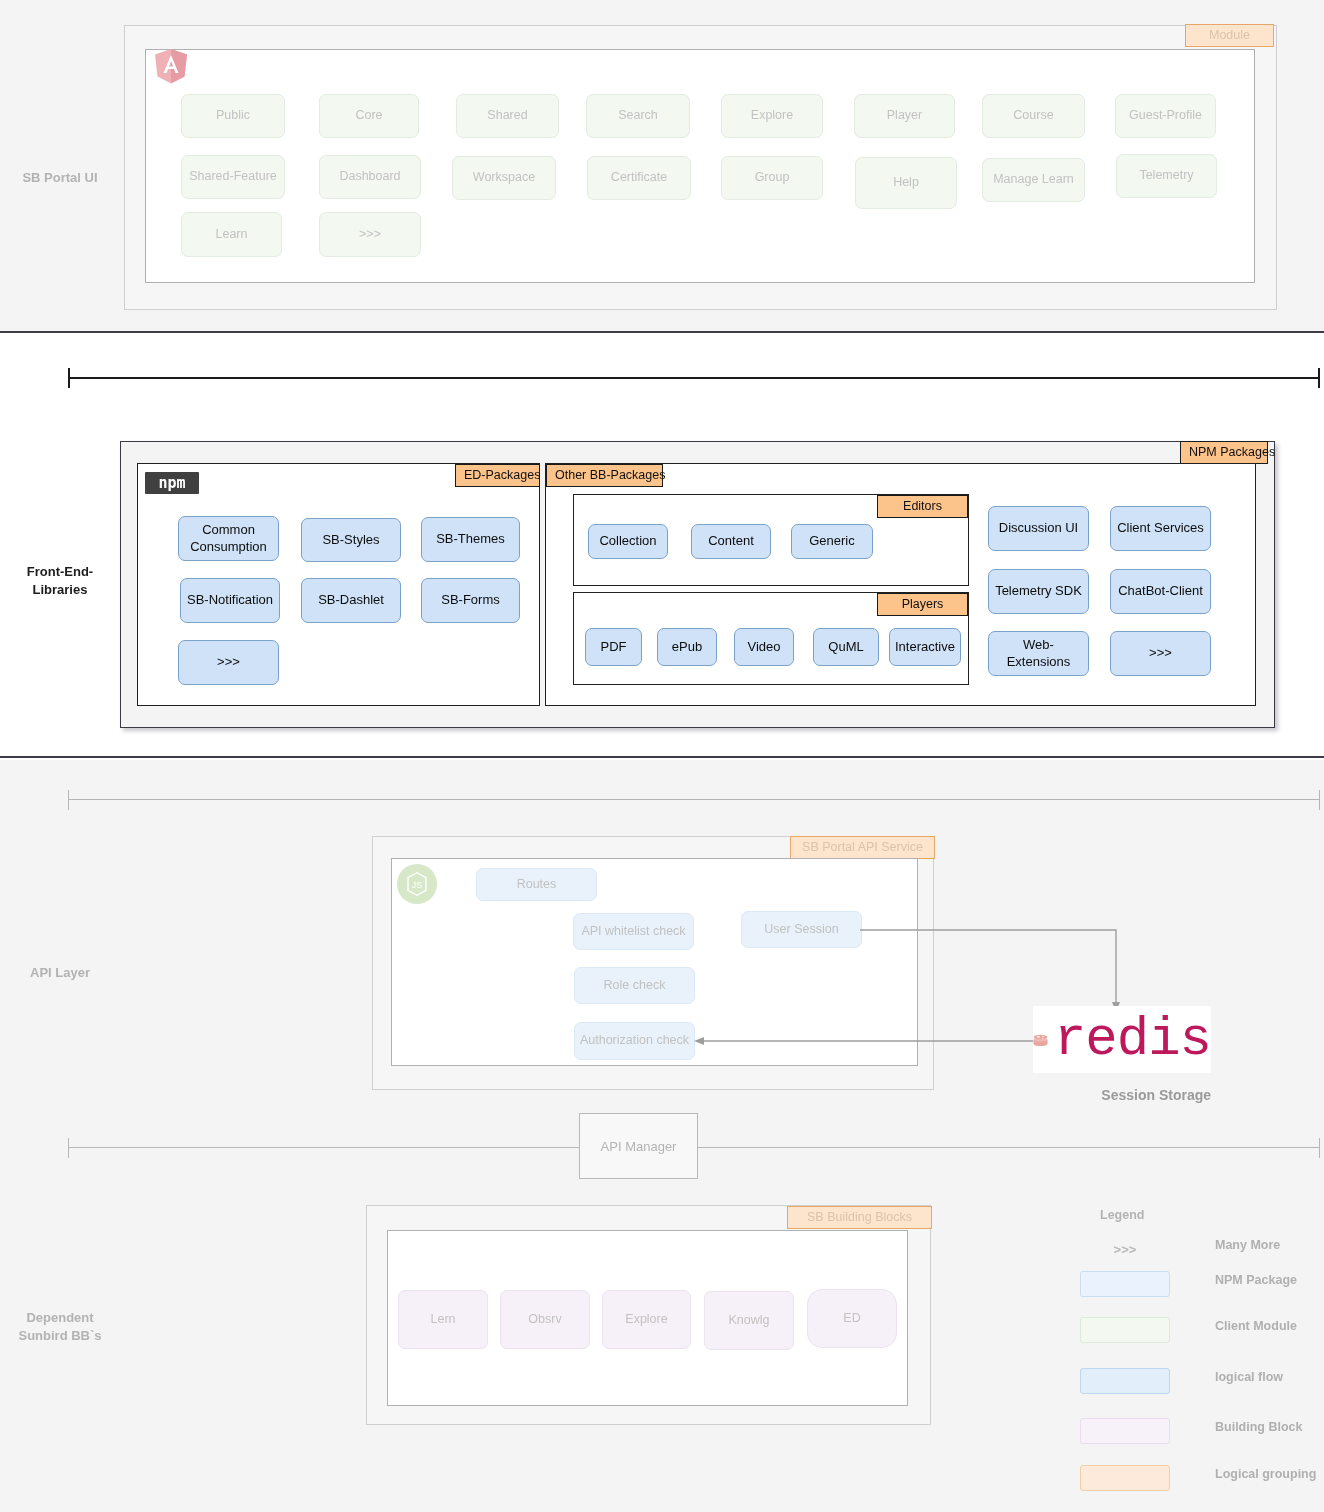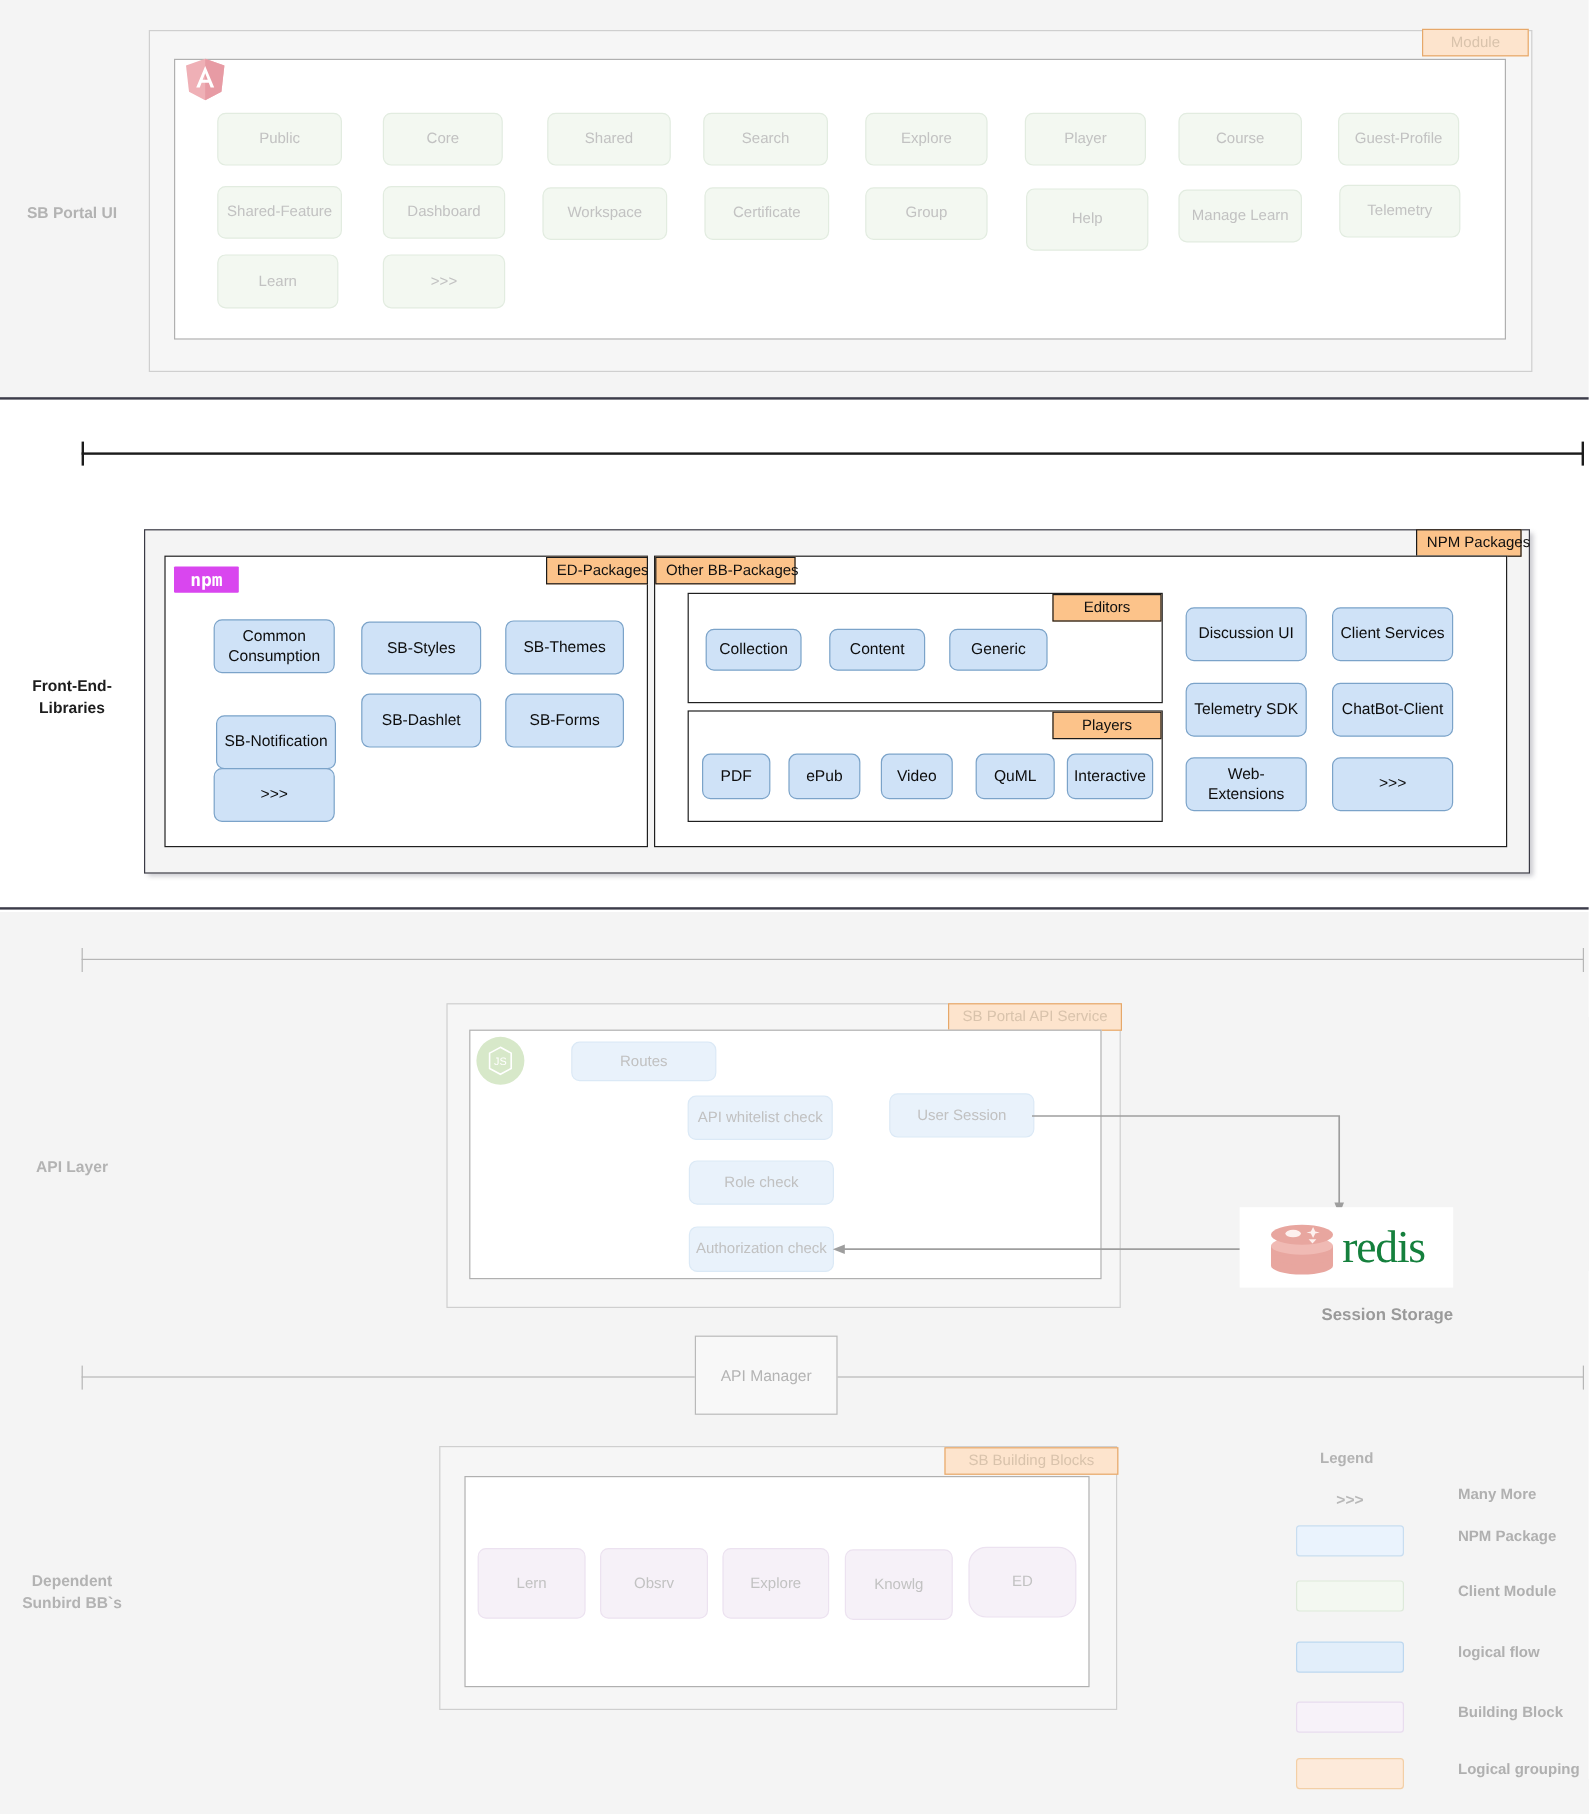--- a/index.html
+++ b/index.html
@@ -62,38 +62,38 @@
   
   .rail { position:absolute; }
   .rail .hline { position:absolute; left:0; top:0; height:0; width:100%; border-top:2px solid #1b1b1b; }
   .rail .hline.soft { border-top:1px solid #b6b6b6; }
   .rail .cap { position:absolute; top:-9px; width:0; height:20px; border-left:2px solid #1b1b1b; }
   .rail .cap.soft { border-left:1px solid #b6b6b6; }
 
   
   .angular-logo { position:absolute; width:34px; height:36px; }
   .npm-logo {
-    position:absolute; width:54px; height:22px; background:#d946ef;
+    position:absolute; width:54px; height:22px; background:#404040;
     border-radius:1px; display:flex; align-items:center; justify-content:center;
   }
   .npm-logo .inner {
     color:#fff; font-family:"DejaVu Sans Mono", monospace; font-weight:bold;
     font-size:15px; letter-spacing:0px; line-height:1;
   }
   .node-logo {
     position:absolute; width:40px; height:40px; border-radius:50%;
     background:#d7e8c9; display:flex; align-items:center; justify-content:center;
   }
   .redis-logo {
     position:absolute; background:#ffffff; display:flex; align-items:center;
     justify-content:center; gap:6px;
   }
   .redis-word {
-    font-size:38px; color:#15803d; font-weight:400; letter-spacing:-1px;
-    font-family:Liberation Serif, serif;
+    font-size:54px; color:#be185d; font-weight:400; letter-spacing:-1px;
+    font-family:Liberation Mono, monospace;
   }
   .redis-caption {
     position:absolute; color:#9a9a9a; font-size:14px; font-weight:bold;
     text-align:right; width:100%;
   }
 
   
   .apimgr {
     position:absolute; background:#f8f8f8; border:1px solid #b9b9b9;
     display:flex; align-items:center; justify-content:center;
@@ -177,21 +177,21 @@
 <div class="inner-card strong" style="left:137px; top:463px; width:403px; height:243px;"></div>
 <div class="tag solid" style="left:455px; top:464px; width:85px;">ED-Packages</div>
 
 <div class="npm-logo" style="left:145px; top:472px;">
   <span class="inner">npm</span>
 </div>
 
 <div class="box npm" style="left:178px; top:516px; width:101px; height:45px;">Common Consumption</div>
 <div class="box npm" style="left:301px; top:518px; width:100px; height:44px;">SB-Styles</div>
 <div class="box npm" style="left:421px; top:517px; width:99px;  height:45px;">SB-Themes</div>
-<div class="box npm" style="left:180px; top:578px; width:100px; height:45px;margin-top:18px;">SB-Notification</div>
+<div class="box npm" style="left:180px; top:578px; width:100px; height:45px;">SB-Notification</div>
 <div class="box npm" style="left:301px; top:578px; width:100px; height:45px;">SB-Dashlet</div>
 <div class="box npm" style="left:421px; top:578px; width:99px;  height:45px;">SB-Forms</div>
 <div class="box npm" style="left:178px; top:640px; width:101px; height:45px;">&gt;&gt;&gt;</div>
 
 <div class="inner-card strong" style="left:545px; top:463px; width:711px; height:243px;"></div>
 <div class="tag solid" style="left:546px; top:464px; width:117px;">Other BB-Packages</div>
 
 <div class="inner-card strong" style="left:573px; top:494px; width:396px; height:92px;"></div>
 <div class="tag solid" style="left:877px; top:495px; width:91px;">Editors</div>
 <div class="box npm" style="left:588px; top:524px; width:80px; height:35px;">Collection</div>

